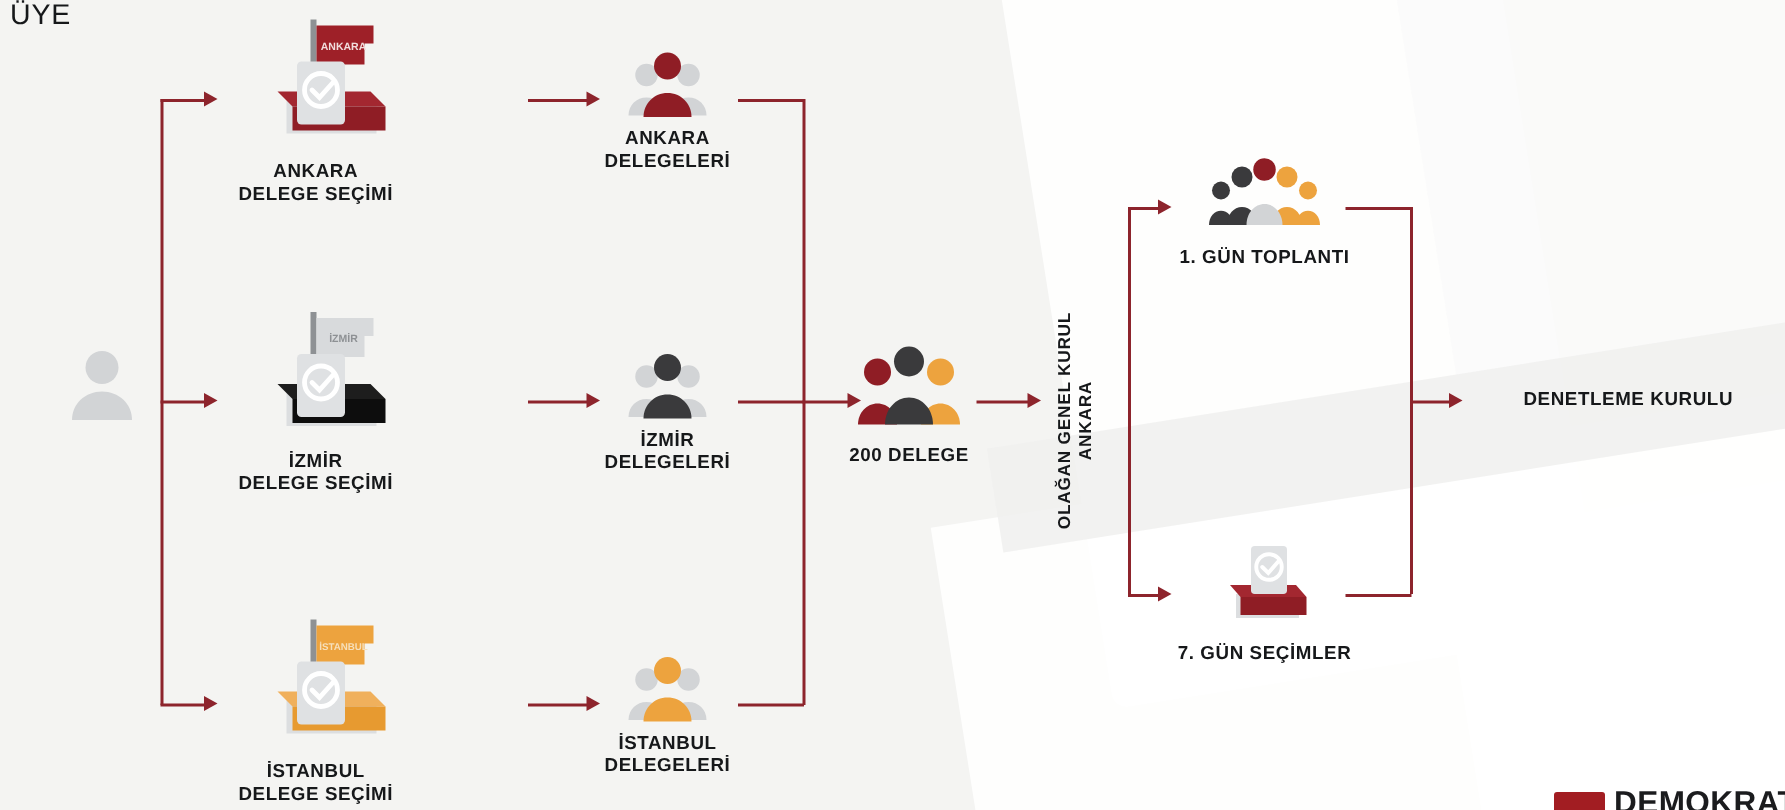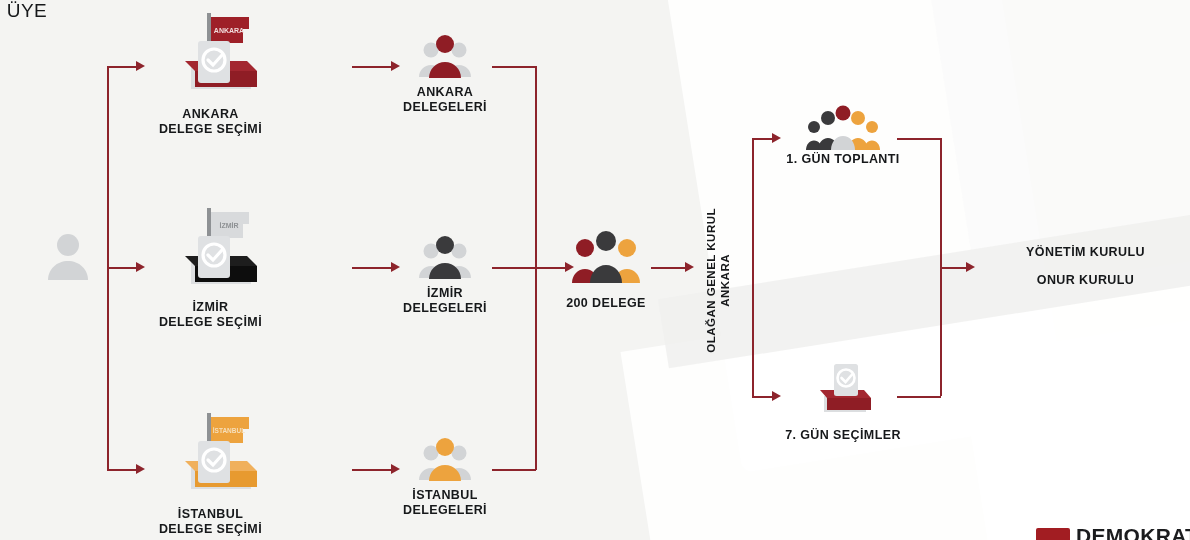--- a/index.html
+++ b/index.html
@@ -211,41 +211,40 @@
       <circle cx="67" cy="22" r="6" fill="#eda33e"></circle>
       <path d="M59 45c0-5.5 3.6-9.5 8-9.5s8 4 8 9.5z" fill="#eda33e"></path>
       <circle cx="23" cy="13" r="7" fill="#3a3a3c"></circle>
       <path d="M13 45c0-7 4.5-12 10-12s10 5 10 12z" fill="#3a3a3c"></path>
       <circle cx="53" cy="13" r="7" fill="#eda33e"></circle>
       <path d="M43 45c0-7 4.5-12 10-12s10 5 10 12z" fill="#eda33e"></path>
       <circle cx="38" cy="8" r="7.5" fill="#8f1d25"></circle>
       <path d="M26 45c0-8 5.4-14 12-14s12 6 12 14z" fill="#d2d4d6"></path>
     </svg>
   </div>
-  <div class="label sz13" style="left:778px; top:152px; width:130px;">1. GÜN TOPLANTI</div>
+  <div class="label sz13" style="left:778px; top:164px; width:130px;">1. GÜN TOPLANTI</div>
 
   <div class="icon" style="left:812px; top:358px; width:66px; height:58px;">
     <svg viewBox="0 0 66 58" width="66" height="58">
       <rect x="12" y="38" width="42" height="16" fill="#dcdee0"></rect>
       <path d="M8 32h44l7 8H15z" fill="#a32730"></path>
       <path d="M15 40h44v12H15z" fill="#8f1d25"></path>
       <rect x="22" y="6" width="24" height="32" rx="2.5" fill="#dfe1e3"></rect>
       <circle cx="34" cy="20" r="8.5" fill="none" stroke="#ffffff" stroke-width="2.6"></circle>
       <path d="M29.5 20l4 4 7-8" fill="none" stroke="#ffffff" stroke-width="2.6" stroke-linecap="round"></path>
     </svg>
   </div>
   <div class="label sz13" style="left:778px; top:428px; width:130px;">7. GÜN SEÇİMLER</div>
 
   <div class="ln h" style="left:897px; top:138px; width:44px;"></div>
   <div class="ln h" style="left:897px; top:396px; width:44px;"></div>
   <div class="ln v" style="left:940px; top:138px; height:258px;"></div>
   <div class="ln h" style="left:940px; top:267px; width:27px;"></div>
   <div class="arrow" style="left:966px; top:262px;"></div>
 
-  <div class="label sz13" style="left:988px; top:245px; width:195px;">YÖNETİM KURULU</div>
-  <div class="label sz13" style="left:988px; top:273px; width:195px;">ONUR KURULU</div>
+  <div class="label sz13" style="left:988px; top:259px; width:195px;">DENETLEME KURULU</div>
 
   <div class="logo" style="left:1036px; top:524px;">
     <div class="logo-mark"></div>
     <div class="logo-text">DEMOKRAT</div>
   </div>
 
 </div>
 
 </body></html>

